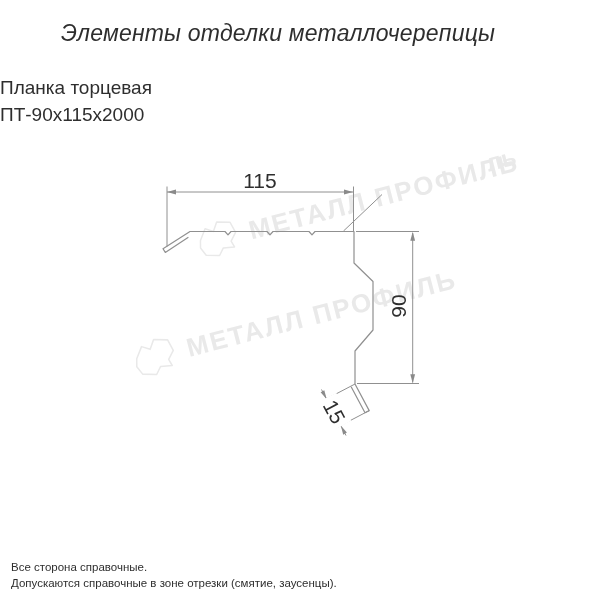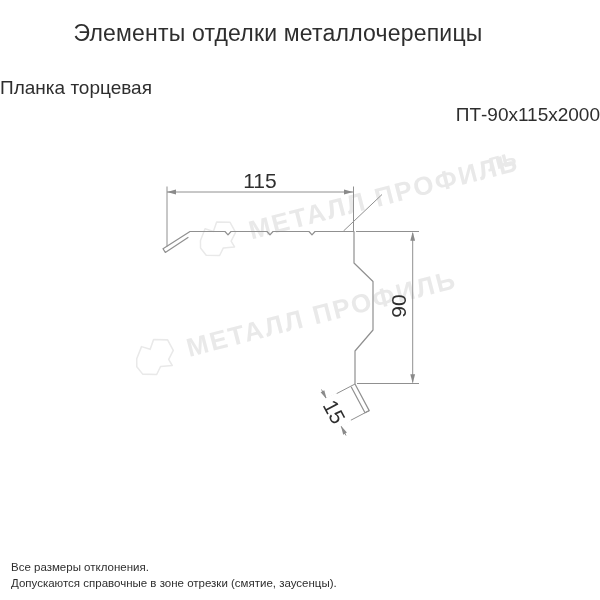--- a/index.html
+++ b/index.html
@@ -5,28 +5,28 @@
   html,body{margin:0;padding:0;background:#fff;}
   .page{
     position:relative;width:600px;height:600px;overflow:hidden;
     background:var(--background,#ffffff);
     font-family:"Liberation Sans",sans-serif;
     color:var(--text,#2e2e2e);
   }
   
   .title{
     position:absolute;left:0;top:20px;width:556px;text-align:center;
-    font-size:23px;line-height:27px;letter-spacing:.2px;color:var(--text);
+    font-size:23px;line-height:27px;letter-spacing:.2px;color:var(--text);font-style:italic;
   }
   .subtitle{
     position:absolute;left:0;top:76px;width:600px;
     font-size:19px;line-height:23px;color:var(--text);
   }
   .model{
-    position:absolute;left:0;top:103px;width:600px;text-align:right;
+    position:absolute;left:0;top:103px;width:600px;text-align:left;
     font-size:19px;line-height:23px;color:var(--text);
   }
   
   .wm{
     position:absolute;display:flex;align-items:center;gap:9px;
     transform:rotate(-14.5deg);transform-origin:left center;
     color:var(--watermark,#e9e9e9);font-size:26px;font-weight:bold;
     letter-spacing:2px;white-space:nowrap;z-index:1;user-select:none;
   }
   .wm svg{display:block;}
@@ -120,17 +120,17 @@
       <polygon class="arr" points="340.9,425.8 343.2,434.7 346.9,432.6"></polygon>
       <g transform="translate(334,412) rotate(62)">
         <rect x="-16" y="-11" width="32" height="21" fill="#ffffff"></rect>
         <text x="0" y="7" text-anchor="middle">15</text>
       </g>
     </g>
   </svg>
 
 
   <div class="footer">
-    <div>Все размеры отклонения.</div>
+    <div>Все сторона справочные.</div>
     <div>Допускаются справочные в зоне отрезки (смятие, заусенцы).</div>
   </div>
 
 </div>
 
 </body></html>

